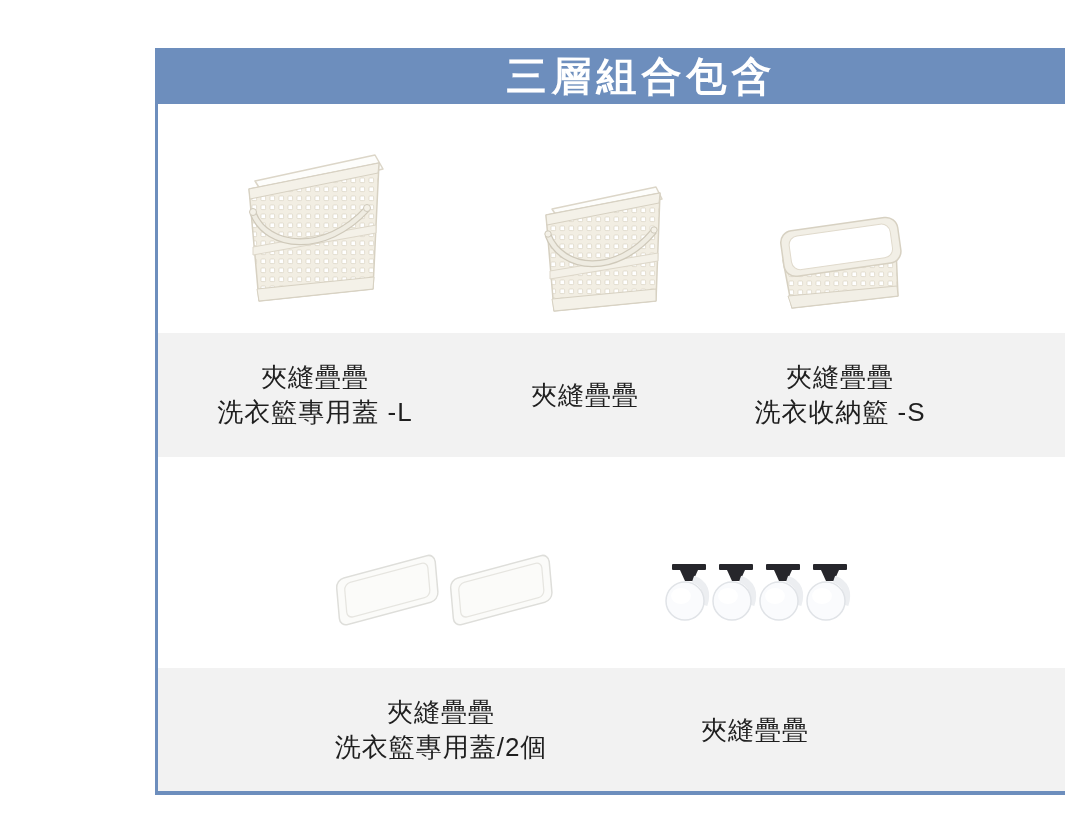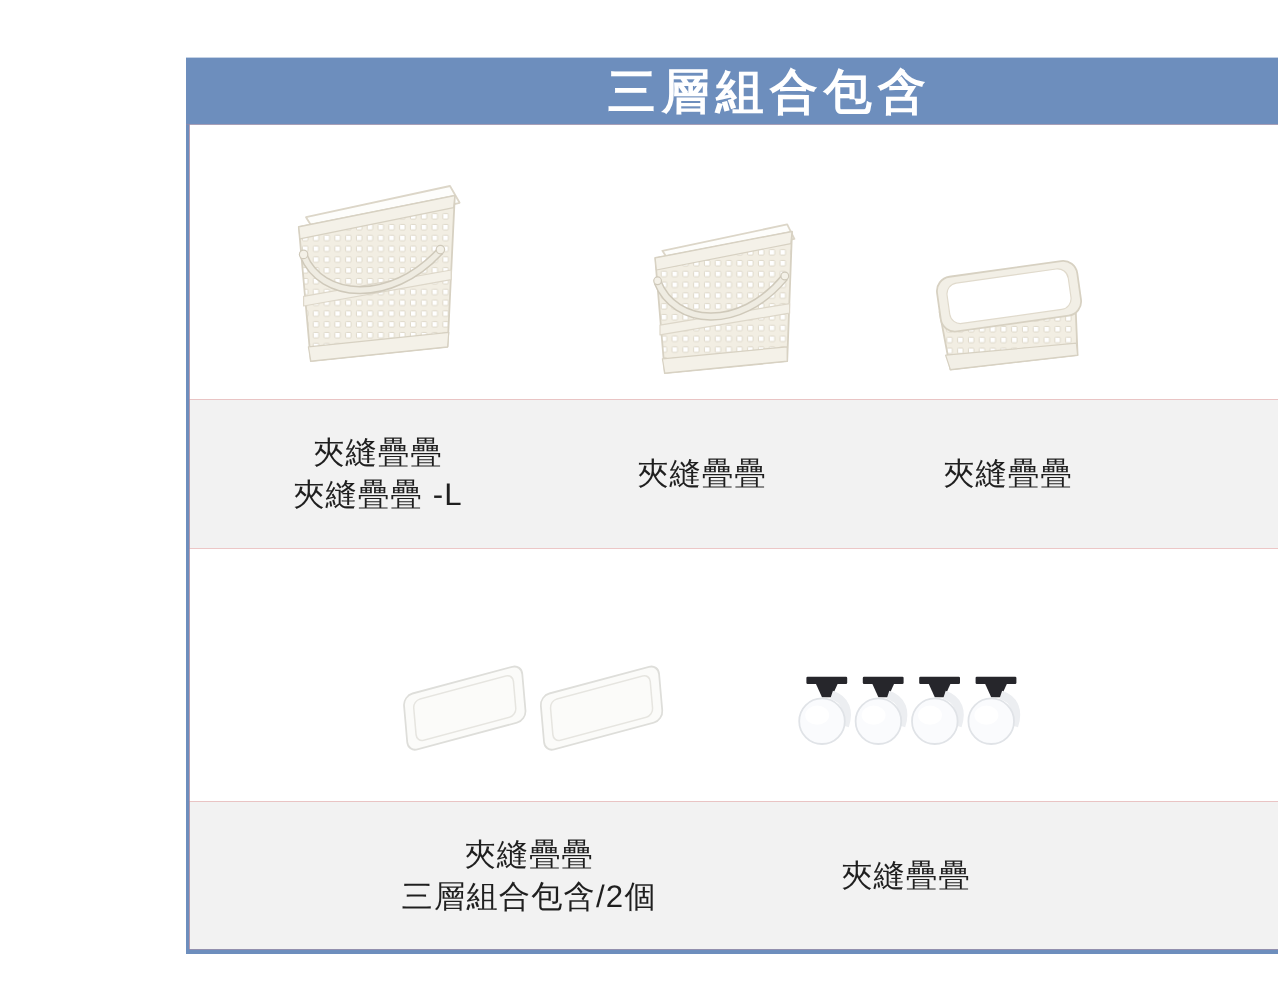--- a/index.html
+++ b/index.html
@@ -105,27 +105,28 @@
             <rect x="-50" y="-18" width="102" height="34" rx="9" fill="#ffffff" stroke="#e0dacc" stroke-width="1"></rect>
           </g>
         </g>
       </svg>
 
     </div>
 
     <div class="band band-1">
       <div class="label-block lb-basket-l">
         <span>夾縫疊疊</span><br>
-        <span>夾縫疊疊 -L</span>
+        <span>洗衣籃專用蓋 -L</span>
       </div>
       <div class="label-block lb-basket-m">
         <span>夾縫疊疊</span><br>
       </div>
       <div class="label-block lb-basket-s">
         <span>夾縫疊疊</span><br>
+        <span>洗衣收納籃 -S</span>
       </div>
     </div>
 
     <div class="section section-accessories">
 
       <svg class="fig fig-lids" width="240" height="78" viewBox="0 0 240 78">
         <g transform="translate(2,27) rotate(-15) skewX(-10)">
           <rect x="0" y="0" width="102" height="46" rx="8" fill="#fbfbf9" stroke="#dededa" stroke-width="1.5"></rect>
           <rect x="8" y="6" width="86" height="34" rx="6" fill="none" stroke="#e6e5e0" stroke-width="1.3"></rect>
         </g>
@@ -164,21 +165,21 @@
           <circle cx="22" cy="38" r="19" fill="#fafbfd" stroke="#e0e3e7" stroke-width="1.5"></circle>
           <ellipse cx="18" cy="33" rx="10" ry="8" fill="#ffffff" opacity="0.9"></ellipse>
         </g>
       </svg>
 
     </div>
 
     <div class="band band-2">
       <div class="label-block lb-lids">
         <span>夾縫疊疊</span><br>
-        <span>三層組合包含/2個</span>
+        <span>洗衣籃專用蓋/2個</span>
       </div>
       <div class="label-block lb-casters">
         <span>夾縫疊疊</span>
       </div>
     </div>
 
   </div>
 </div>
 
 </body></html>

